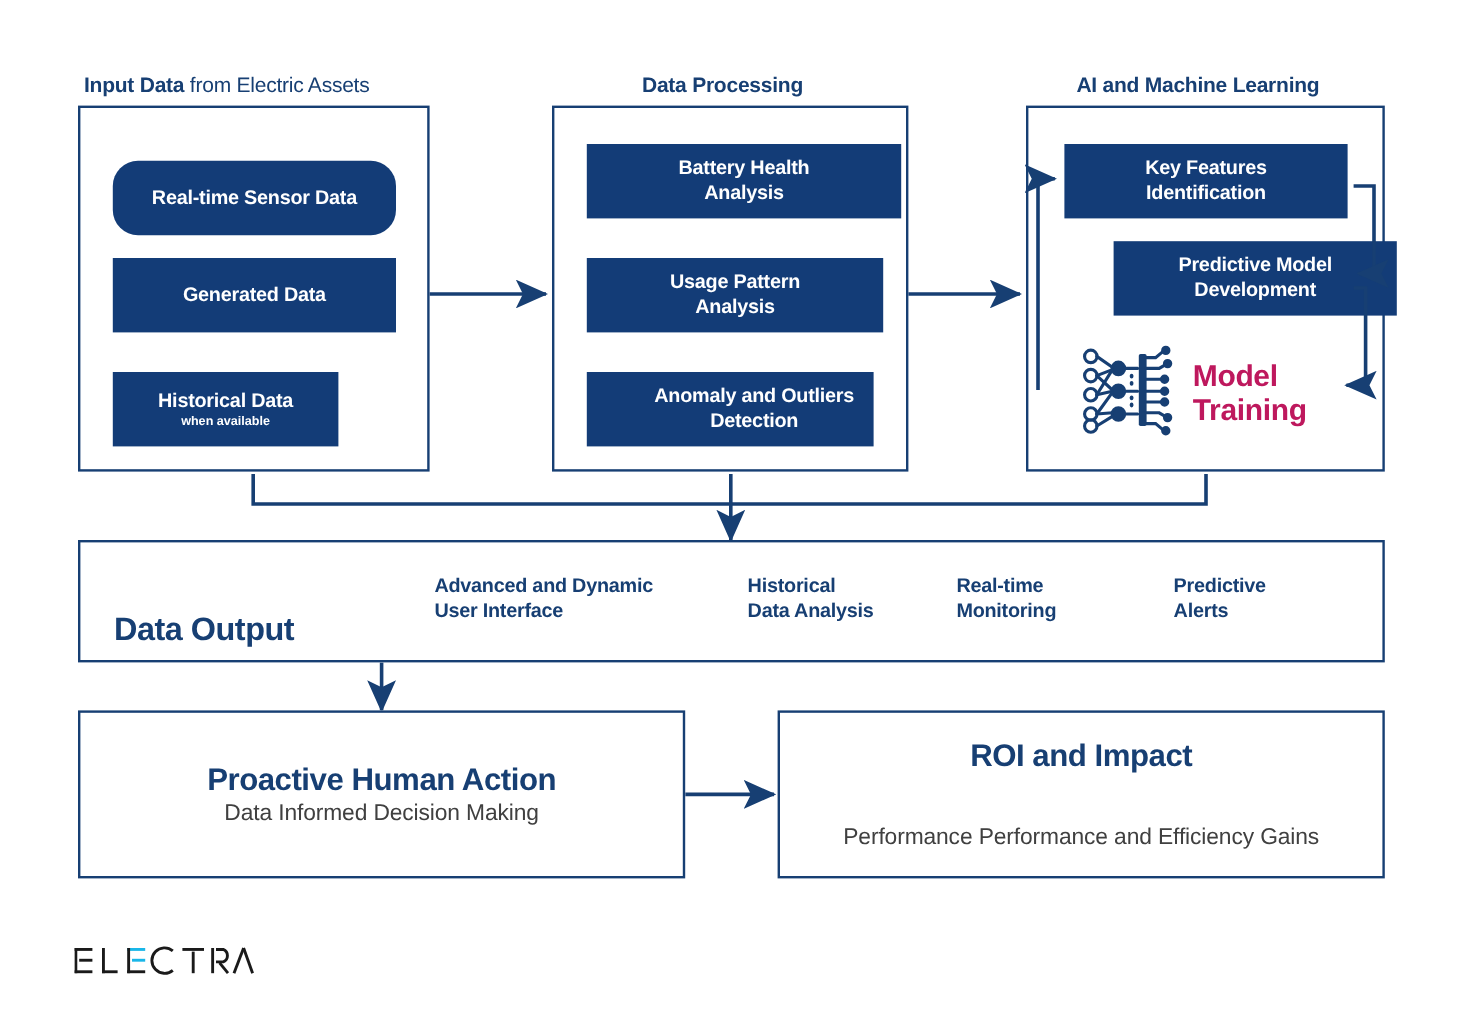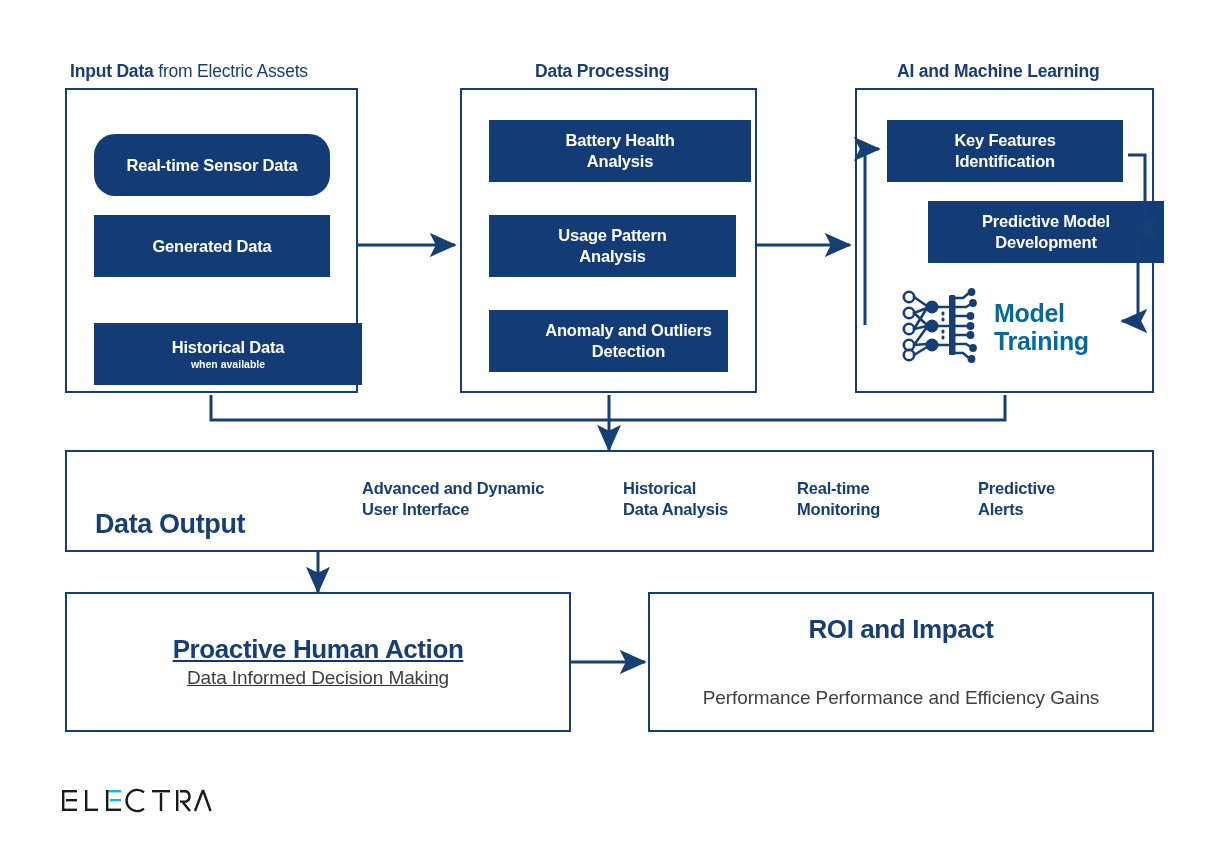--- a/index.html
+++ b/index.html
@@ -65,21 +65,21 @@
   .mt-wrap {
     position: absolute;
     display: flex;
     align-items: center;
     gap: 14px;
   }
   .mt-label {
     font-size: 25px;
     font-weight: bold;
     line-height: 1.12;
-    color: #0369a1;
+    color: #be185d;
     letter-spacing: -0.3px;
   }
 
   
   .wires {
     position: absolute;
     left: 0; top: 0;
     width: 1220px; height: 847px;
     pointer-events: none;
   }
@@ -163,21 +163,21 @@
   <div class="col-frame" style="left:65px;  top:88px; width:293px; height:305px;"></div>
   <div class="col-frame" style="left:460px; top:88px; width:297px; height:305px;"></div>
   <div class="col-frame" style="left:855px; top:88px; width:299px; height:305px;"></div>
 
   <div class="navy-box" style="left:94px; top:134px; width:236px; height:62px;border-radius:21px;">
     <span>Real-time Sensor Data</span>
   </div>
   <div class="navy-box" style="left:94px; top:215px; width:236px; height:62px;">
     <span>Generated Data</span>
   </div>
-  <div class="navy-box" style="left:94px; top:323px; width:268px; height:62px;">
+  <div class="navy-box" style="left:94px; top:310px; width:188px; height:62px;">
     <span>Historical Data</span>
     <span class="sub">when available</span>
   </div>
 
   <div class="navy-box" style="left:489px; top:120px; width:262px; height:62px;">
     <span style="white-space:pre-line">Battery Health
 Analysis</span>
   </div>
   <div class="navy-box" style="left:489px; top:215px; width:247px; height:62px;">
     <span style="white-space:pre-line">Usage Pattern
@@ -280,21 +280,21 @@
   <div class="output-title" style="left:95px; top:485px;">Data Output</div>
   <div class="output-item" style="left:623px; top:478px;">Historical
 Data Analysis</div>
   <div class="output-item" style="left:362px; top:478px;">Advanced and Dynamic
 User Interface</div>
   <div class="output-item" style="left:797px; top:478px;">Real-time
 Monitoring</div>
   <div class="output-item" style="left:978px; top:478px;">Predictive
 Alerts</div>
 
-  <div class="bottom-box" style="left:65px; top:592px; width:506px; height:140px;text-decoration:underline;">
+  <div class="bottom-box" style="left:65px; top:592px; width:506px; height:140px;">
     <div class="bb-title">Proactive Human Action</div>
     <div class="bb-sub">Data Informed Decision Making</div>
   </div>
   <div class="bottom-box" style="left:648px; top:592px; width:506px; height:140px;gap:40px;">
     <div class="bb-title">ROI and Impact</div>
     <div class="bb-sub">Performance Performance and Efficiency Gains</div>
   </div>
 
   <div class="logo">
     <svg width="150" height="26" viewBox="0 0 150 26">

